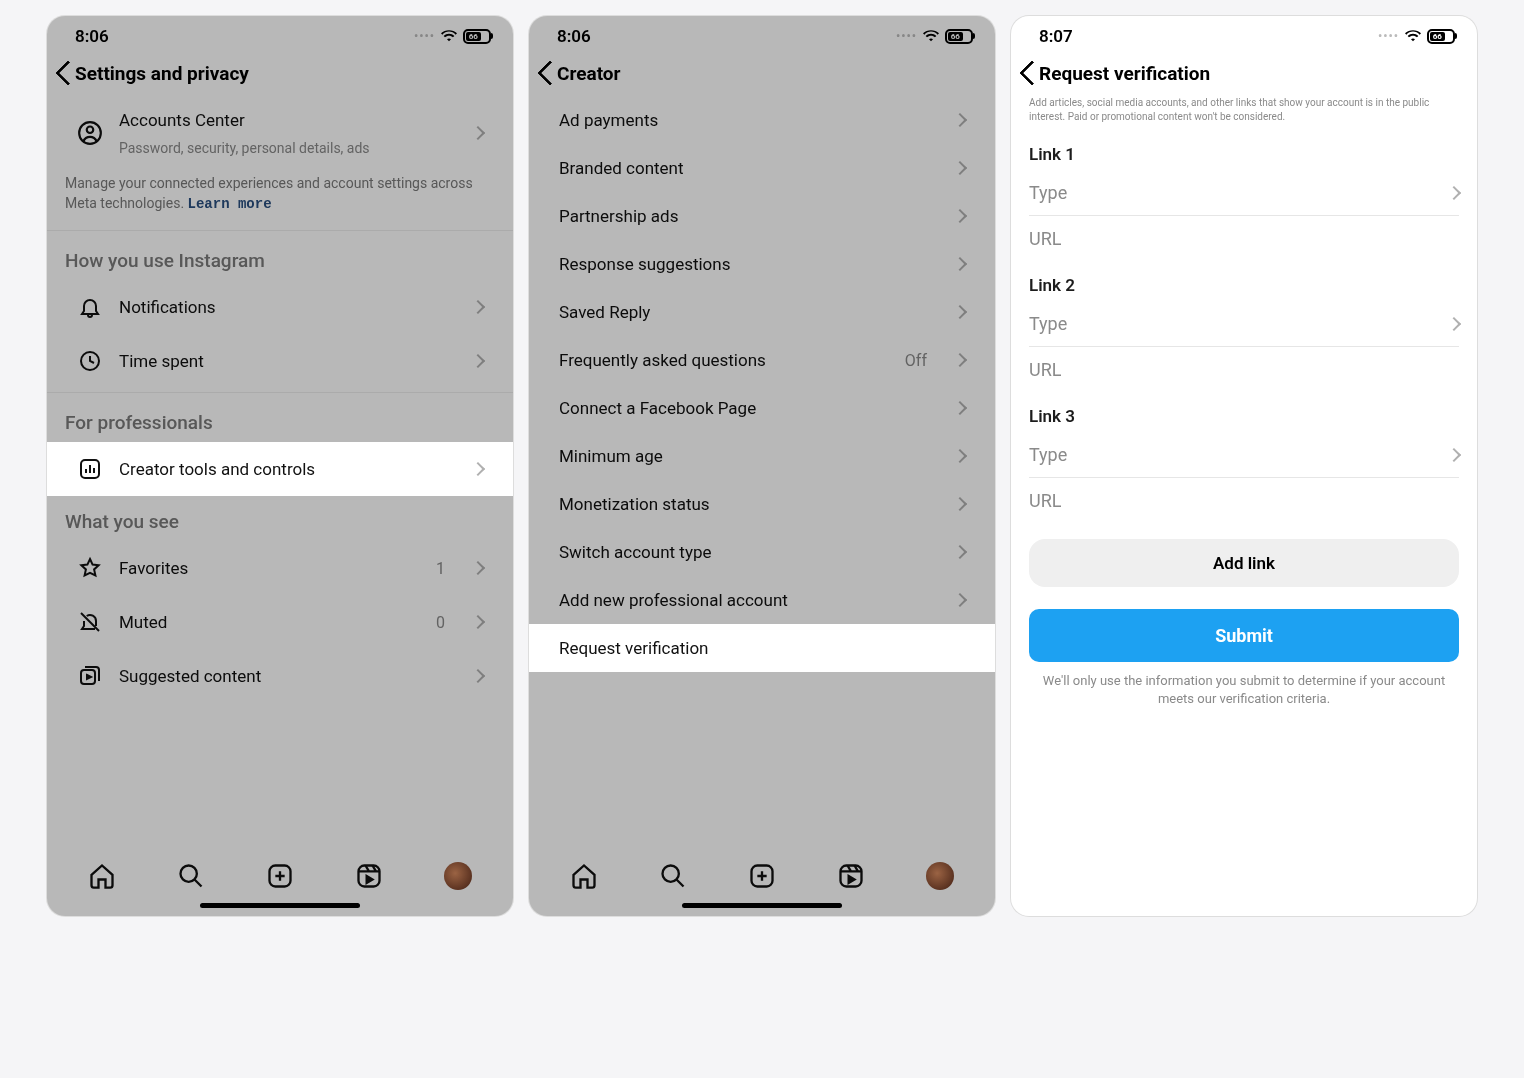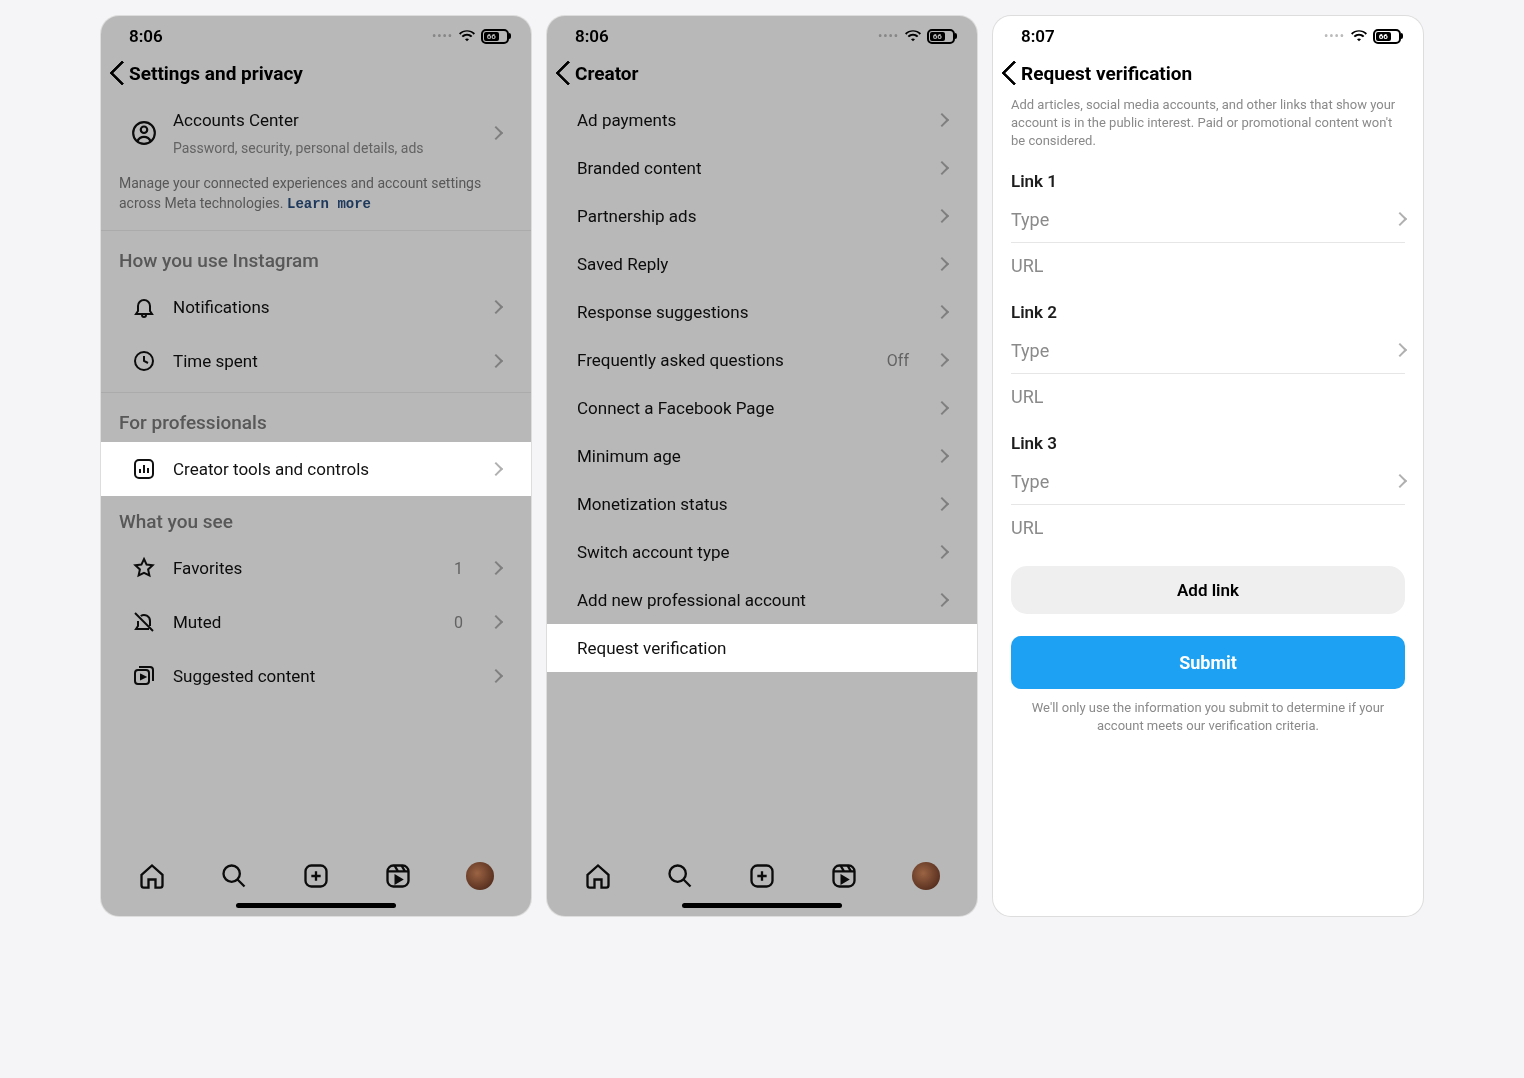--- a/index.html
+++ b/index.html
@@ -6,21 +6,21 @@
   body {
     background: #f5f5f7;
     font-family: -apple-system, BlinkMacSystemFont, "Segoe UI", Roboto, Helvetica, Arial, sans-serif;
     display: flex;
     gap: 16px;
     padding: 16px;
     justify-content: center;
     align-items: flex-start;
   }
   .phone {
-    width: 430px;
+    width: 466px;
     height: 900px;
     background: #fff;
     border-radius: 18px;
     overflow: hidden;
     position: relative;
     display: flex;
     flex-direction: column;
     box-shadow: 0 0 0 1px #ddd;
   }
   .dimmed::after {
@@ -78,21 +78,21 @@
     background:#fff; position:relative; z-index:10;
   }
   .tabbar {
     display:flex; justify-content:space-around; align-items:center; padding:12px 10px 6px 10px; margin-top:auto;
   }
   .tabbar .tab{width:30px;height:30px;display:flex;align-items:center;justify-content:center;}
   .home-ind{width:160px;height:5px;background:#000;border-radius:4px;margin:6px auto 8px auto;}
   .avatar{width:28px;height:28px;border-radius:50%;background:radial-gradient(circle at 40% 40%, #d78a5e, #5a2a1a);}
   .blue-link{color:#178bf5;}
   
-  .sc3-desc{color:#8a8a8a;font-size:13px;padding:0 18px 6px 18px;line-height:1.4;}
+  .sc3-desc{color:#8a8a8a;font-size:10px;padding:0 18px 6px 18px;line-height:1.4;}
   .link-head{font-weight:600;font-size:17px;padding:14px 18px 6px 18px;color:#1c1c1c;}
   .field-row{display:flex;align-items:center;padding:12px 18px;color:#8a8a8a;font-size:18px;}
   .field-row .fl{flex:1;}
   .thin-divider{height:1px;background:#e6e6e6;margin:0 18px;}
   .btn-light{margin:16px 18px 0 18px;background:#efefef;border-radius:16px;text-align:center;padding:14px 0;font-weight:600;font-size:17px;}
   .btn-blue{margin:22px 18px 0 18px;background:#1da1f2;color:#fff;border-radius:10px;text-align:center;padding:16px 0;font-weight:700;font-size:18px;}
   .footer-note{color:#8a8a8a;font-size:13px;text-align:center;padding:10px 28px;line-height:1.4;}
   svg{display:block;}
 </style>
 </head>
@@ -264,25 +264,25 @@
       </div>
       <div class="row">
         <div class="label">Branded content</div>
         <span class="chev"></span>
       </div>
       <div class="row">
         <div class="label">Partnership ads</div>
         <span class="chev"></span>
       </div>
       <div class="row">
+        <div class="label">Response suggestions</div>
+        <span class="chev"></span>
+      </div>
+      <div class="row">
         <div class="label">Saved Reply</div>
-        <span class="chev"></span>
-      </div>
-      <div class="row">
-        <div class="label">Response suggestions</div>
         <span class="chev"></span>
       </div>
       <div class="row">
         <div class="label">Frequently asked questions</div>
         <span class="val">Off</span>
         <span class="chev"></span>
       </div>
       <div class="row">
         <div class="label">Connect a Facebook Page</div>
         <span class="chev"></span>

